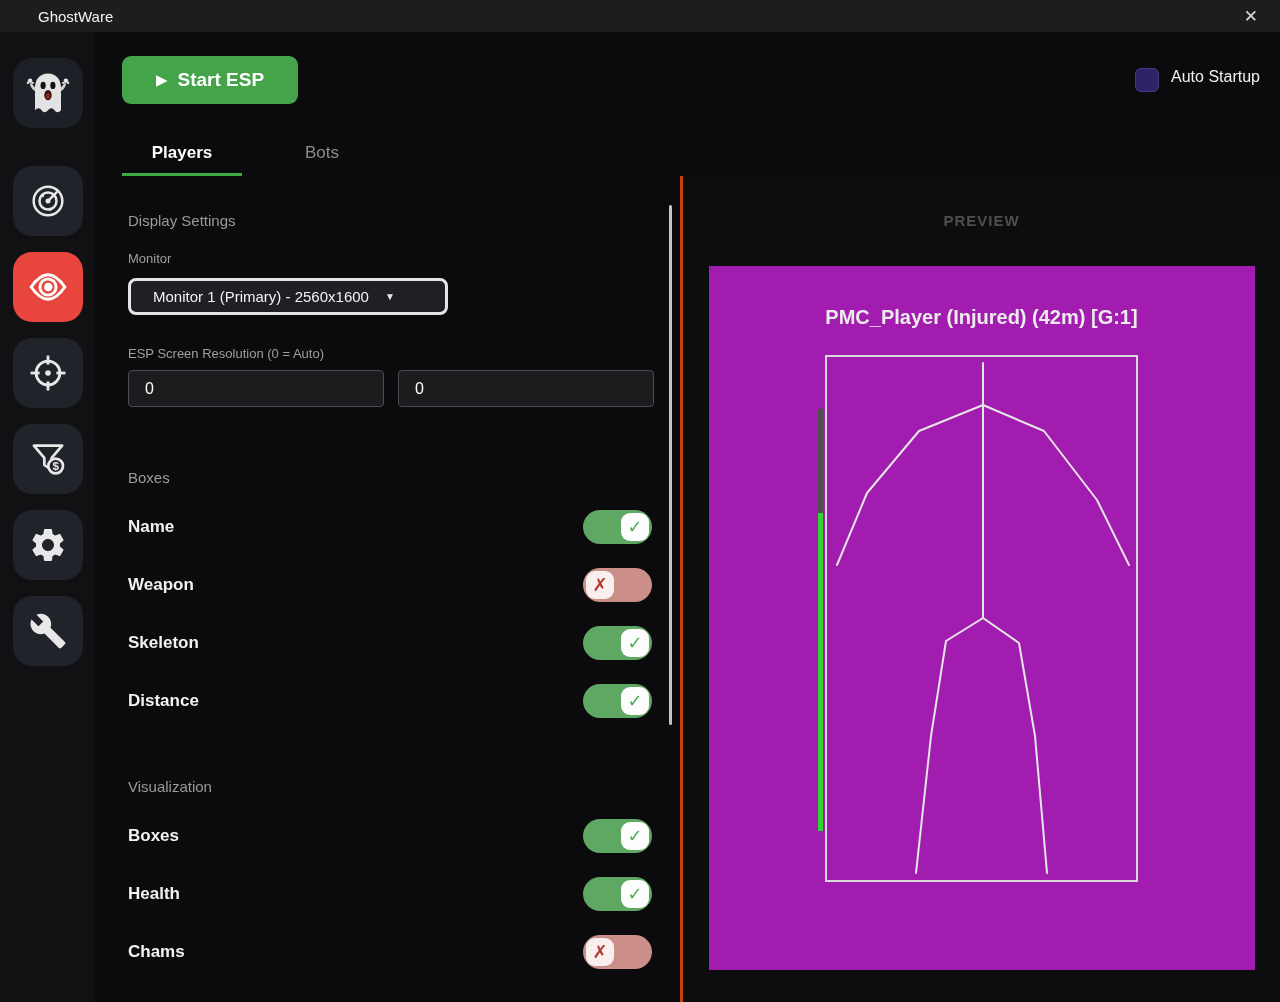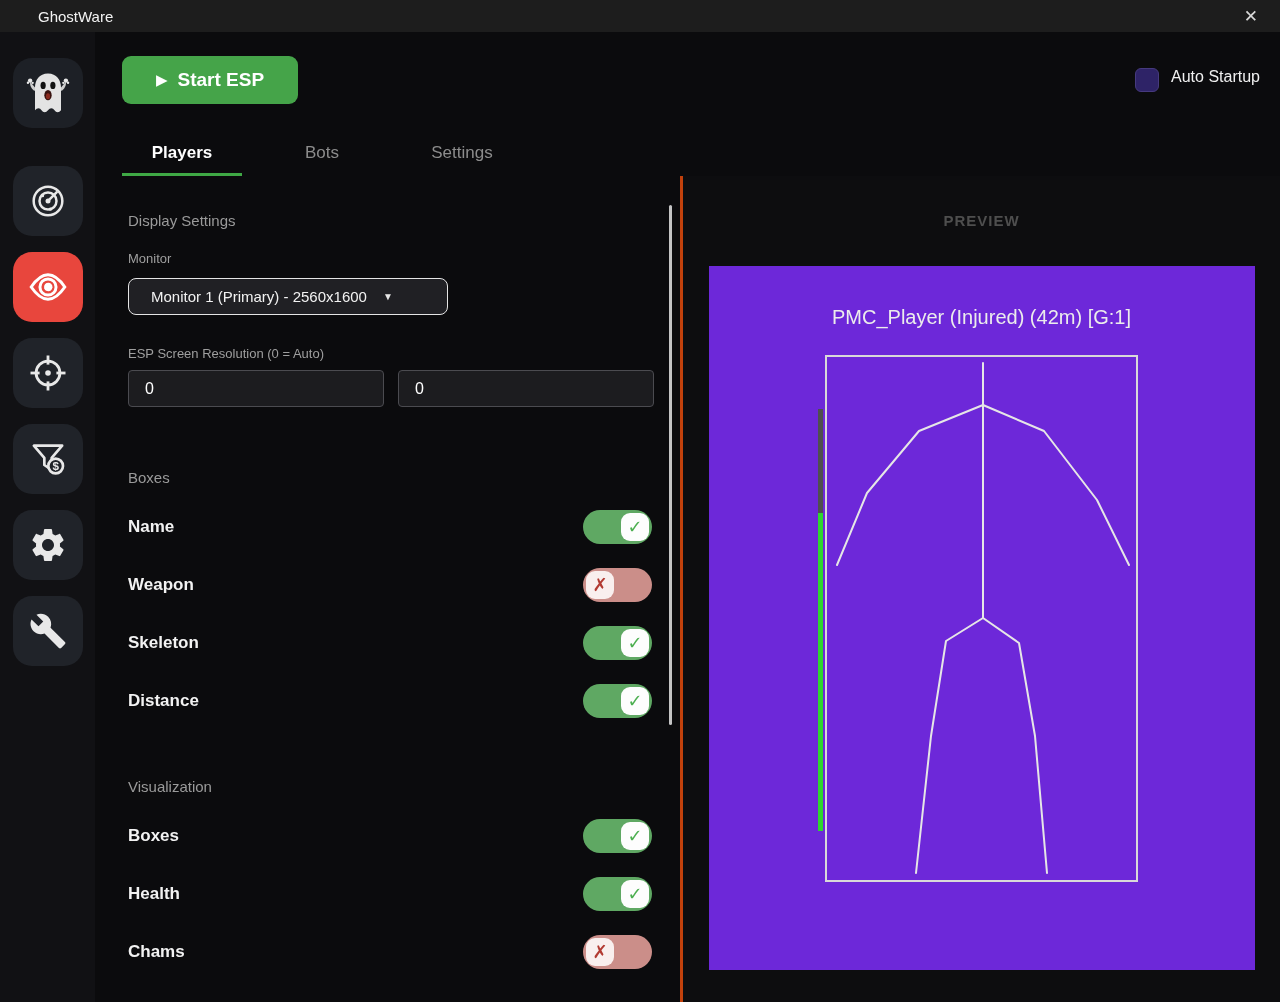--- a/index.html
+++ b/index.html
@@ -79,21 +79,21 @@
     background:#c4c4c4; border-radius:2px;
   }
 
   .section-title { font-size:15px; font-weight:normal; color:#9a9a9a; }
   .small-label { font-size:13px; color:#9f9f9f; }
 
   .ds-title { margin-top:36px; }
   .monitor-label { margin-top:22px; }
   .dropdown {
     margin-top:12px; width:320px; height:37px;
-    background:#202024; border:1px solid #e5e5e5; border-radius:8px;
+    background:#202024; border:3px solid #e5e5e5; border-radius:8px;
     display:flex; align-items:center; padding:0 0 0 22px;
     font-size:15px; color:#f2f2f2; cursor:pointer;
   }
   .dropdown .arrow { font-size:10px; color:#e6e6e6; margin-left:16px; }
 
   .res-label { margin-top:31px; }
   .wh-labels { display:flex; margin-top:15px; }
   .wh-labels .w { width:270px; }
   .inputs-row { display:flex; margin-top:9px; gap:14px; }
   .num-input {
@@ -131,22 +131,22 @@
   
   .right-pane {
     flex:1; background:#0d0d0f; border-left:3px solid #c2410c;
     display:flex; flex-direction:column; align-items:center;
   }
   .preview-heading {
     margin-top:36px; font-size:15px; font-weight:bold; letter-spacing:1px;
     color:#4e4e4e;
   }
   .preview-card {
-    margin-top:37px; width:546px; height:704px; background:#6d28d9;
-    position:relative; flex:none;
+    margin-top:37px; width:546px; height:704px; background:#a21caf;
+    position:relative; flex:none;font-weight:bold;
   }
   .player-label {
     position:absolute; top:40px; left:0; right:0; text-align:center;
     font-size:20px; color:#ececec;
   }
   .preview-card svg.esp { position:absolute; inset:0; }
 </style>
 </head>
 <body>
 
@@ -237,21 +237,20 @@
       </button>
       <div class="autostart">
         <div class="box"></div>
         <span class="lbl">Auto Startup</span>
       </div>
     </div>
 
     <div class="tabs">
       <div class="tab active">Players</div>
       <div class="tab">Bots</div>
-      <div class="tab">Settings</div>
     </div>
 
     <div class="content">
 
       <div class="left-pane">
 
         <div class="section-title ds-title">Display Settings</div>
 
         <div class="small-label monitor-label">Monitor</div>
         <div class="dropdown">

